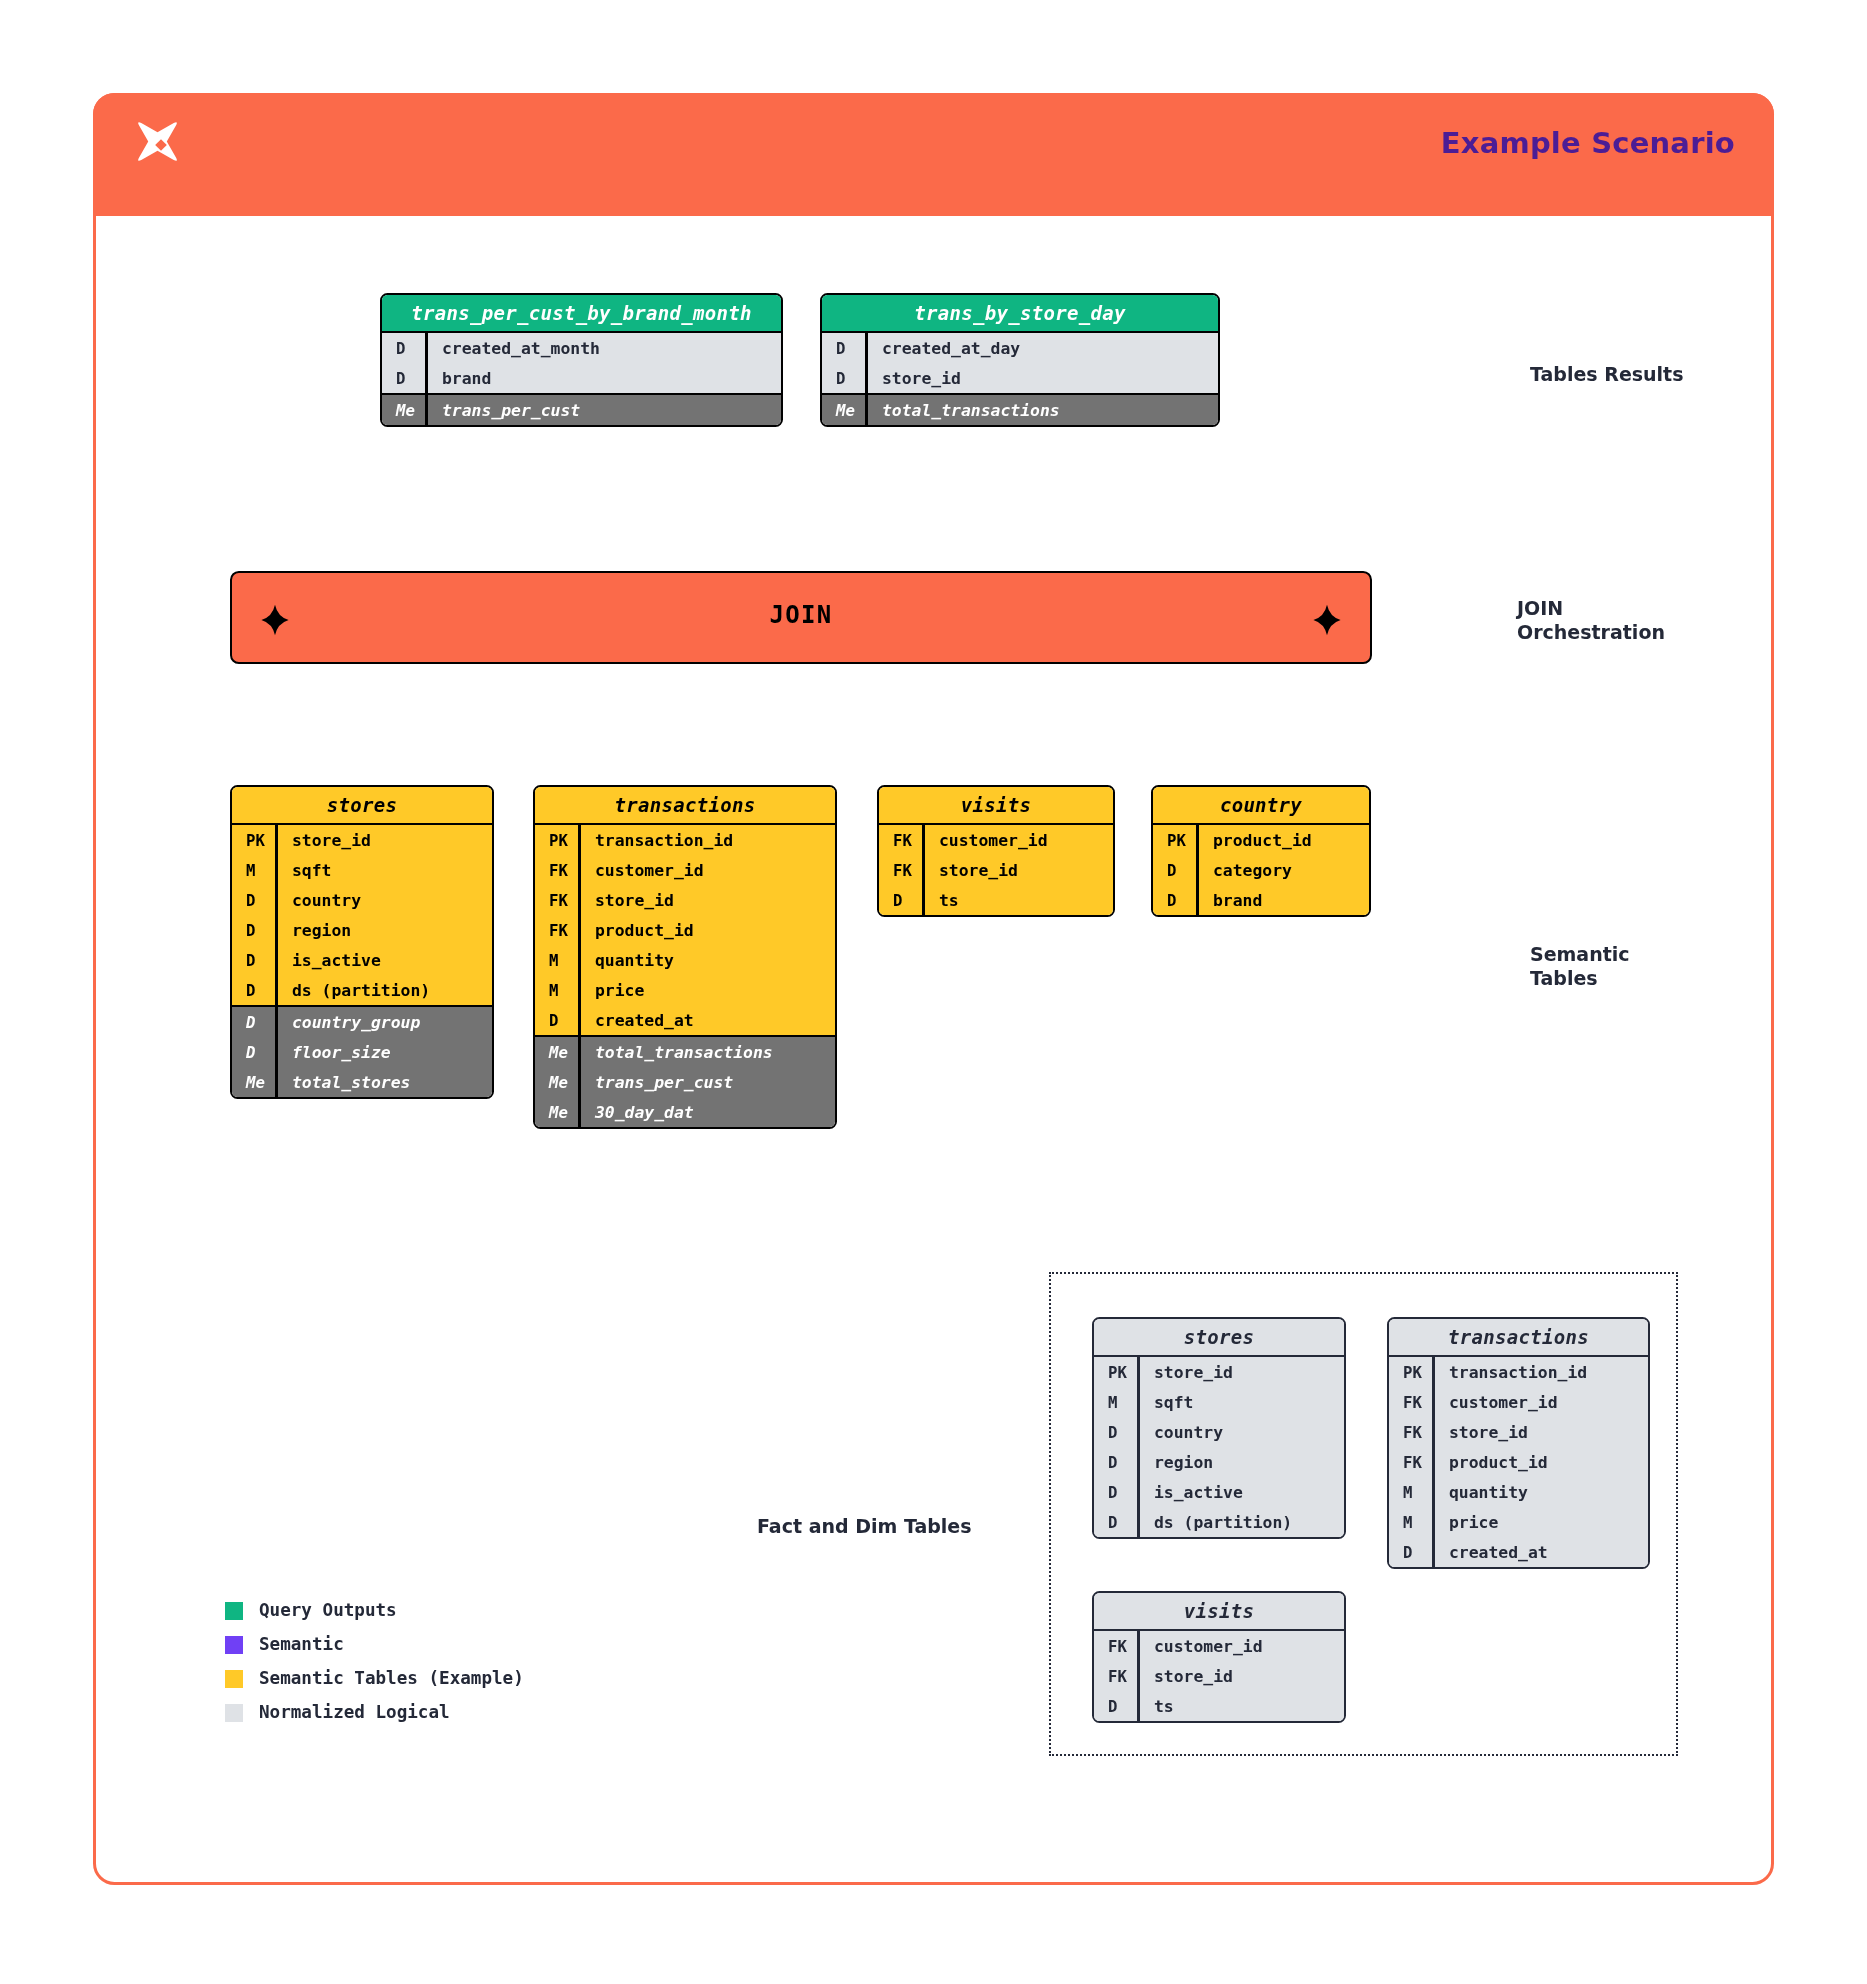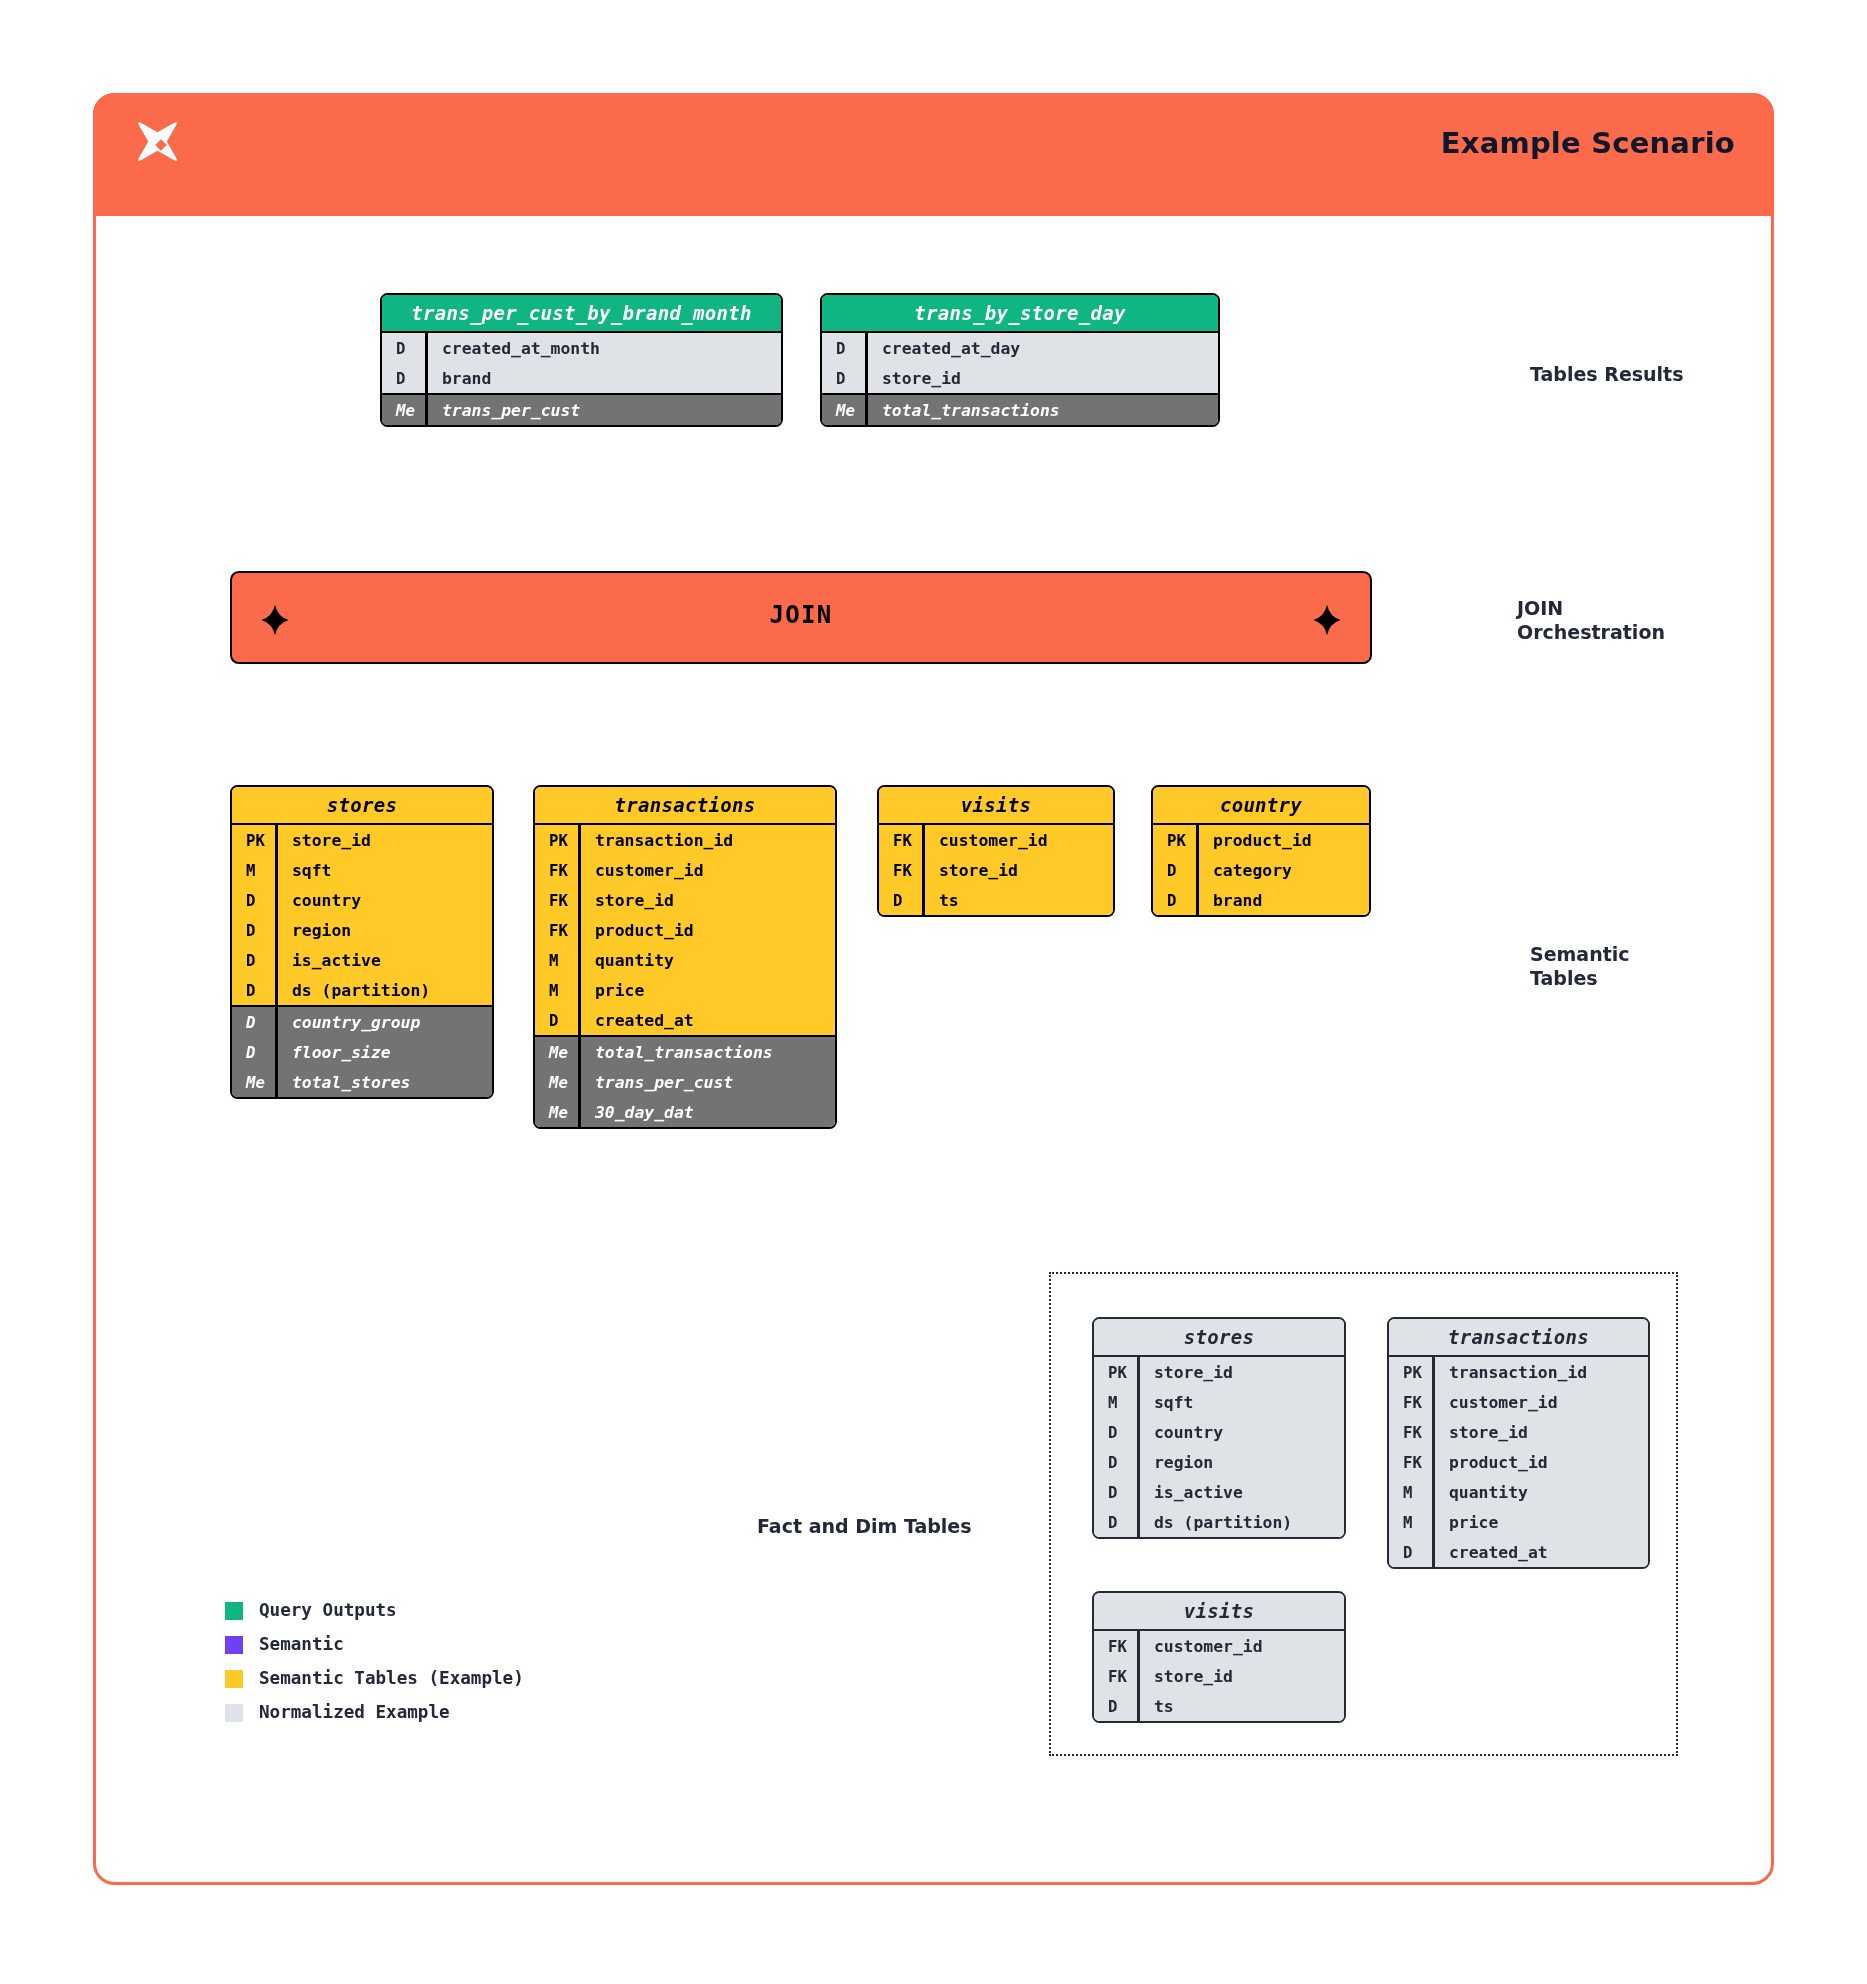--- a/index.html
+++ b/index.html
@@ -45,21 +45,21 @@
     width: 58px;
     height: 58px;
   }
   .header-title {
     position: absolute;
     right: 39px;
     top: 33px;
     font-family: "DejaVu Sans", sans-serif;
     font-size: 29px;
     font-weight: bold;
-    color: #0f172a;
+    color: #4c1d95;
     letter-spacing: 0.2px;
   }
 
   
   .tbl {
     position: absolute;
     box-sizing: border-box;
     border: 2.5px solid #000000;
     border-radius: 7.5px;
     overflow: hidden;
@@ -581,18 +581,18 @@
     <div class="legend-row">
       <div class="legend-swatch" style="background:#7040f5;"></div>
       <div class="legend-text">Semantic</div>
     </div>
     <div class="legend-row">
       <div class="legend-swatch" style="background:#ffc928;"></div>
       <div class="legend-text">Semantic Tables (Example)</div>
     </div>
     <div class="legend-row">
       <div class="legend-swatch" style="background:#dfe2e6;"></div>
-      <div class="legend-text">Normalized Example</div>
+      <div class="legend-text">Normalized Logical</div>
     </div>
   </div>
 
 </div>
 
 
 </body></html>

